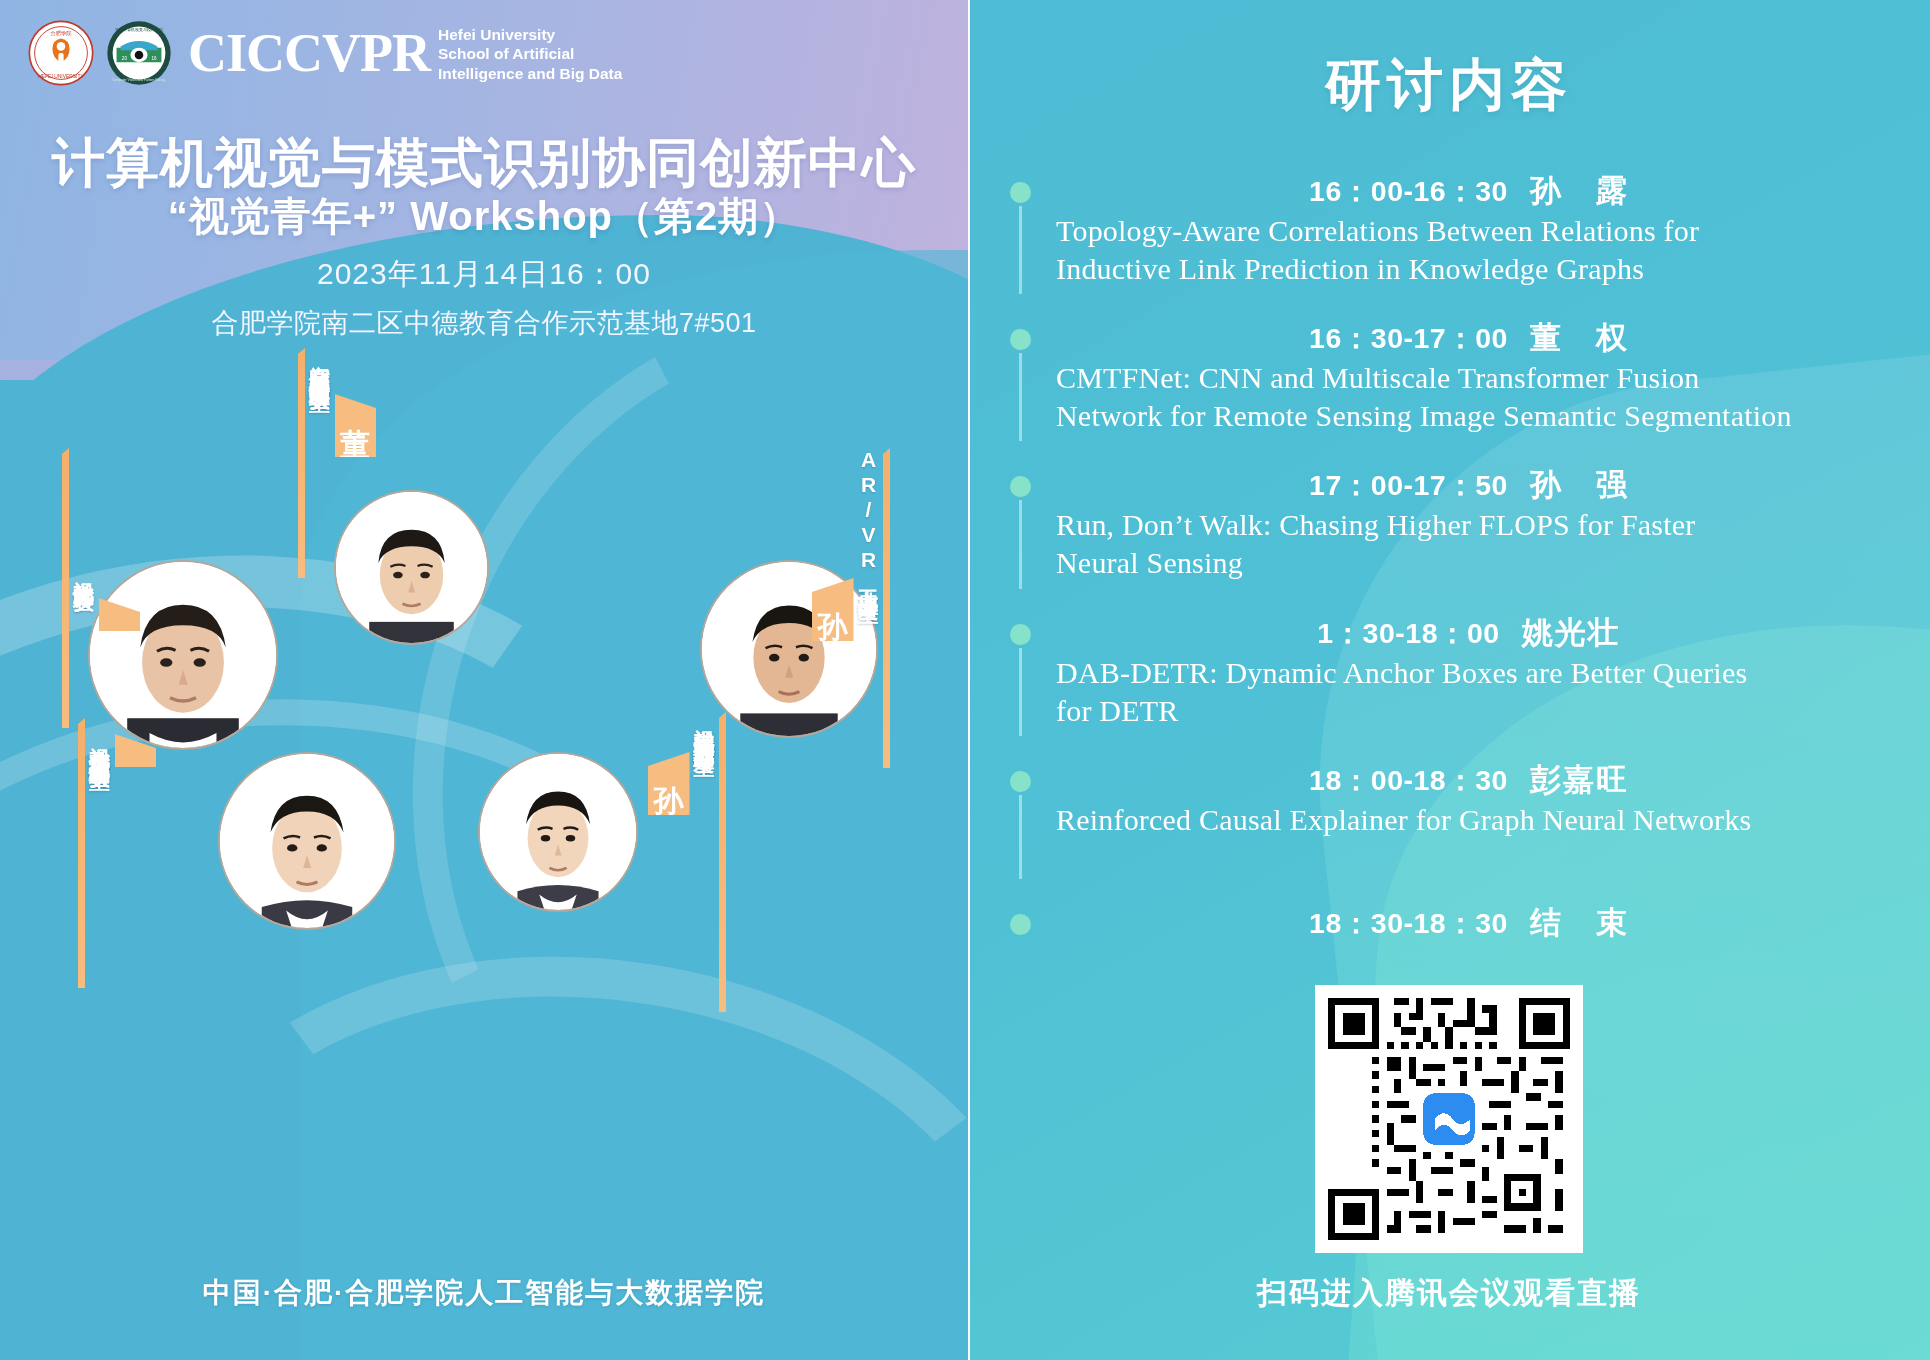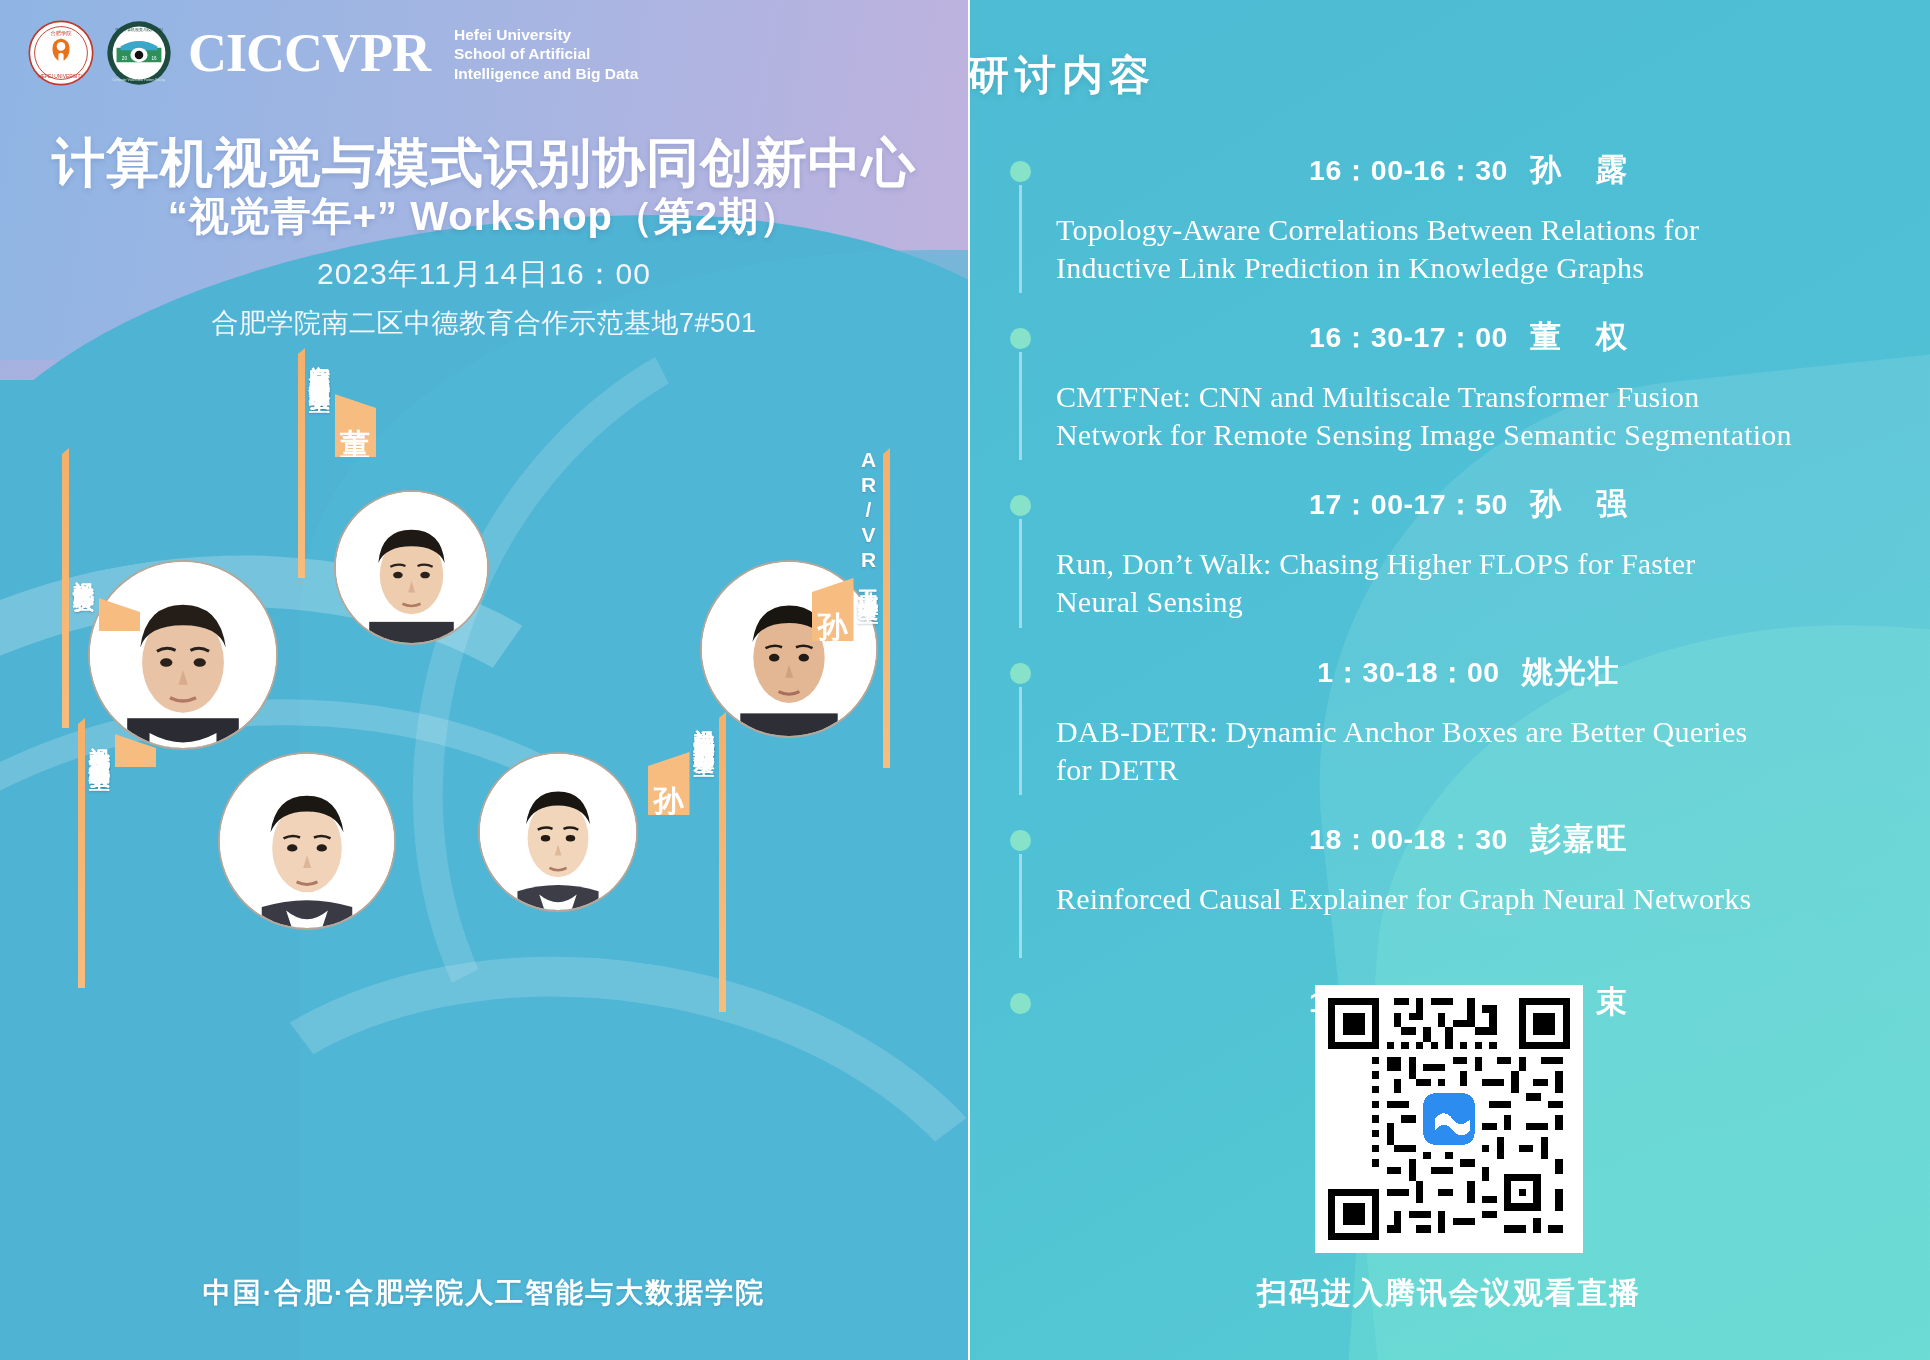--- a/index.html
+++ b/index.html
@@ -90,21 +90,21 @@
 
   
   .lp-header {
     position: absolute; left: 28px; top: 20px;
     display: flex; align-items: center; gap: 12px;
     z-index: 8;
   }
   .logo-hfu { width: 66px; height: 66px; flex: 0 0 66px; }
   .logo-ciccvpr { width: 66px; height: 66px; flex: 0 0 66px; }
   .wordmark {
-    display: flex; align-items: center; gap: 24px; margin-left: 4px;
+    display: flex; align-items: center; gap: 8px; margin-left: 4px;
   }
   .wordmark-main {
     font-family: "Liberation Serif", "DejaVu Serif", serif;
     font-weight: bold;
     font-size: 54px;
     color: #ffffff;
     letter-spacing: -1px;
     line-height: 1;
   }
   .wordmark-sub {
@@ -221,23 +221,24 @@
   }
   .rp-wash2 {
     position: absolute; right: -260px; top: 620px;
     width: 820px; height: 900px;
     background: linear-gradient(200deg, rgba(150,240,220,.22), rgba(120,230,210,.35));
     border-radius: 60% 0 0 0 / 40% 0 0 0;
     transform: rotate(4deg);
   }
   .rp-title {
     position: relative; z-index: 4;
-    color: #ffffff;
-    font-weight: bold;
-    font-size: 41px;
+    text-align: center;
+    color: #ffffff;
+    font-weight: bold;
+    font-size: 56px;
     letter-spacing: 6px;
     padding-top: 48px;
     text-shadow: 0 2px 6px rgba(40,120,135,.26);
   }
 
   .agenda {
     position: relative; z-index: 4;
     margin: 46px 48px 0 42px;
   }
   .agenda-item {
@@ -267,21 +268,21 @@
   }
   .speaker {
     color: #ffffff;
     font-weight: bold;
     font-size: 31px;
     letter-spacing: 2px;
     white-space: nowrap;
     padding-left: 22px;
   }
   .paper {
-    margin-top: 20px;
+    margin-top: 0;
     color: #ffffff;
     font-family: "Liberation Serif", "DejaVu Serif", serif;
     font-size: 30px;
     line-height: 1.27;
     max-width: 700px;
     letter-spacing: .2px;
   }
   .agenda-item.spaced { padding-bottom: 42px; }
 
   

